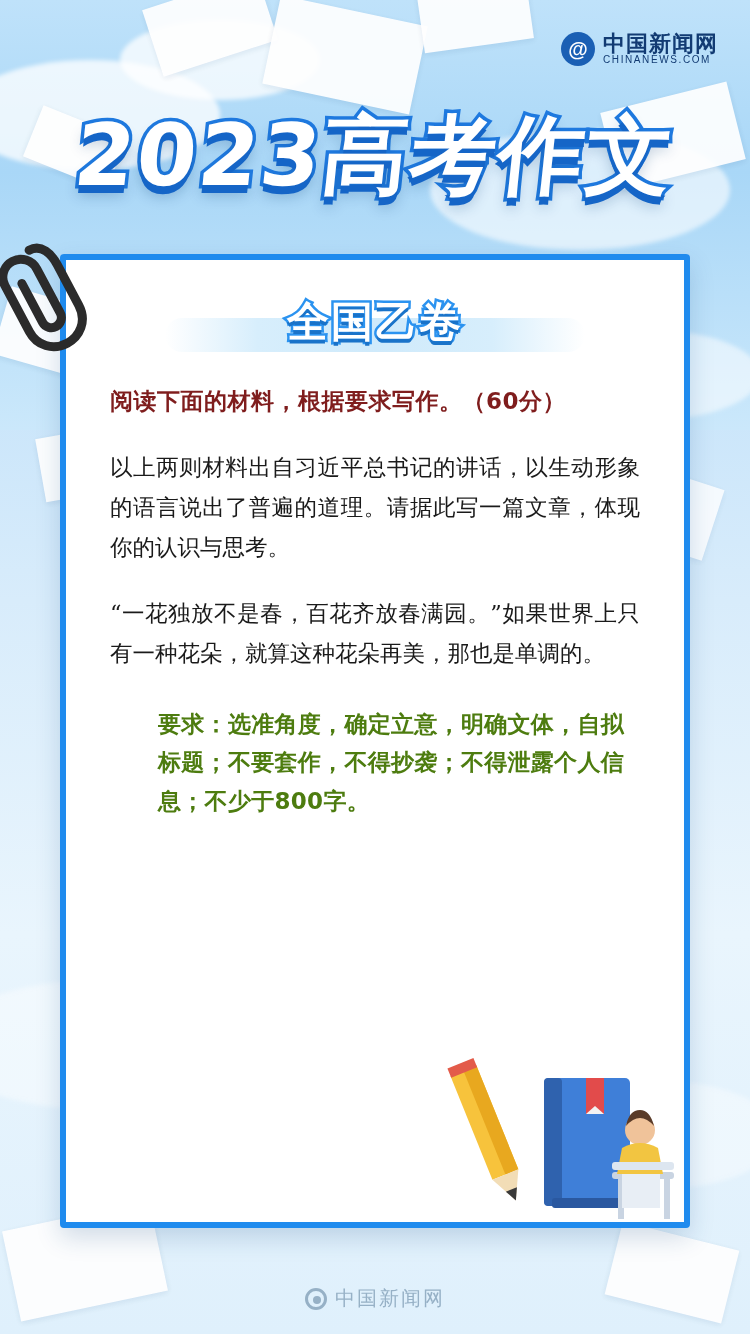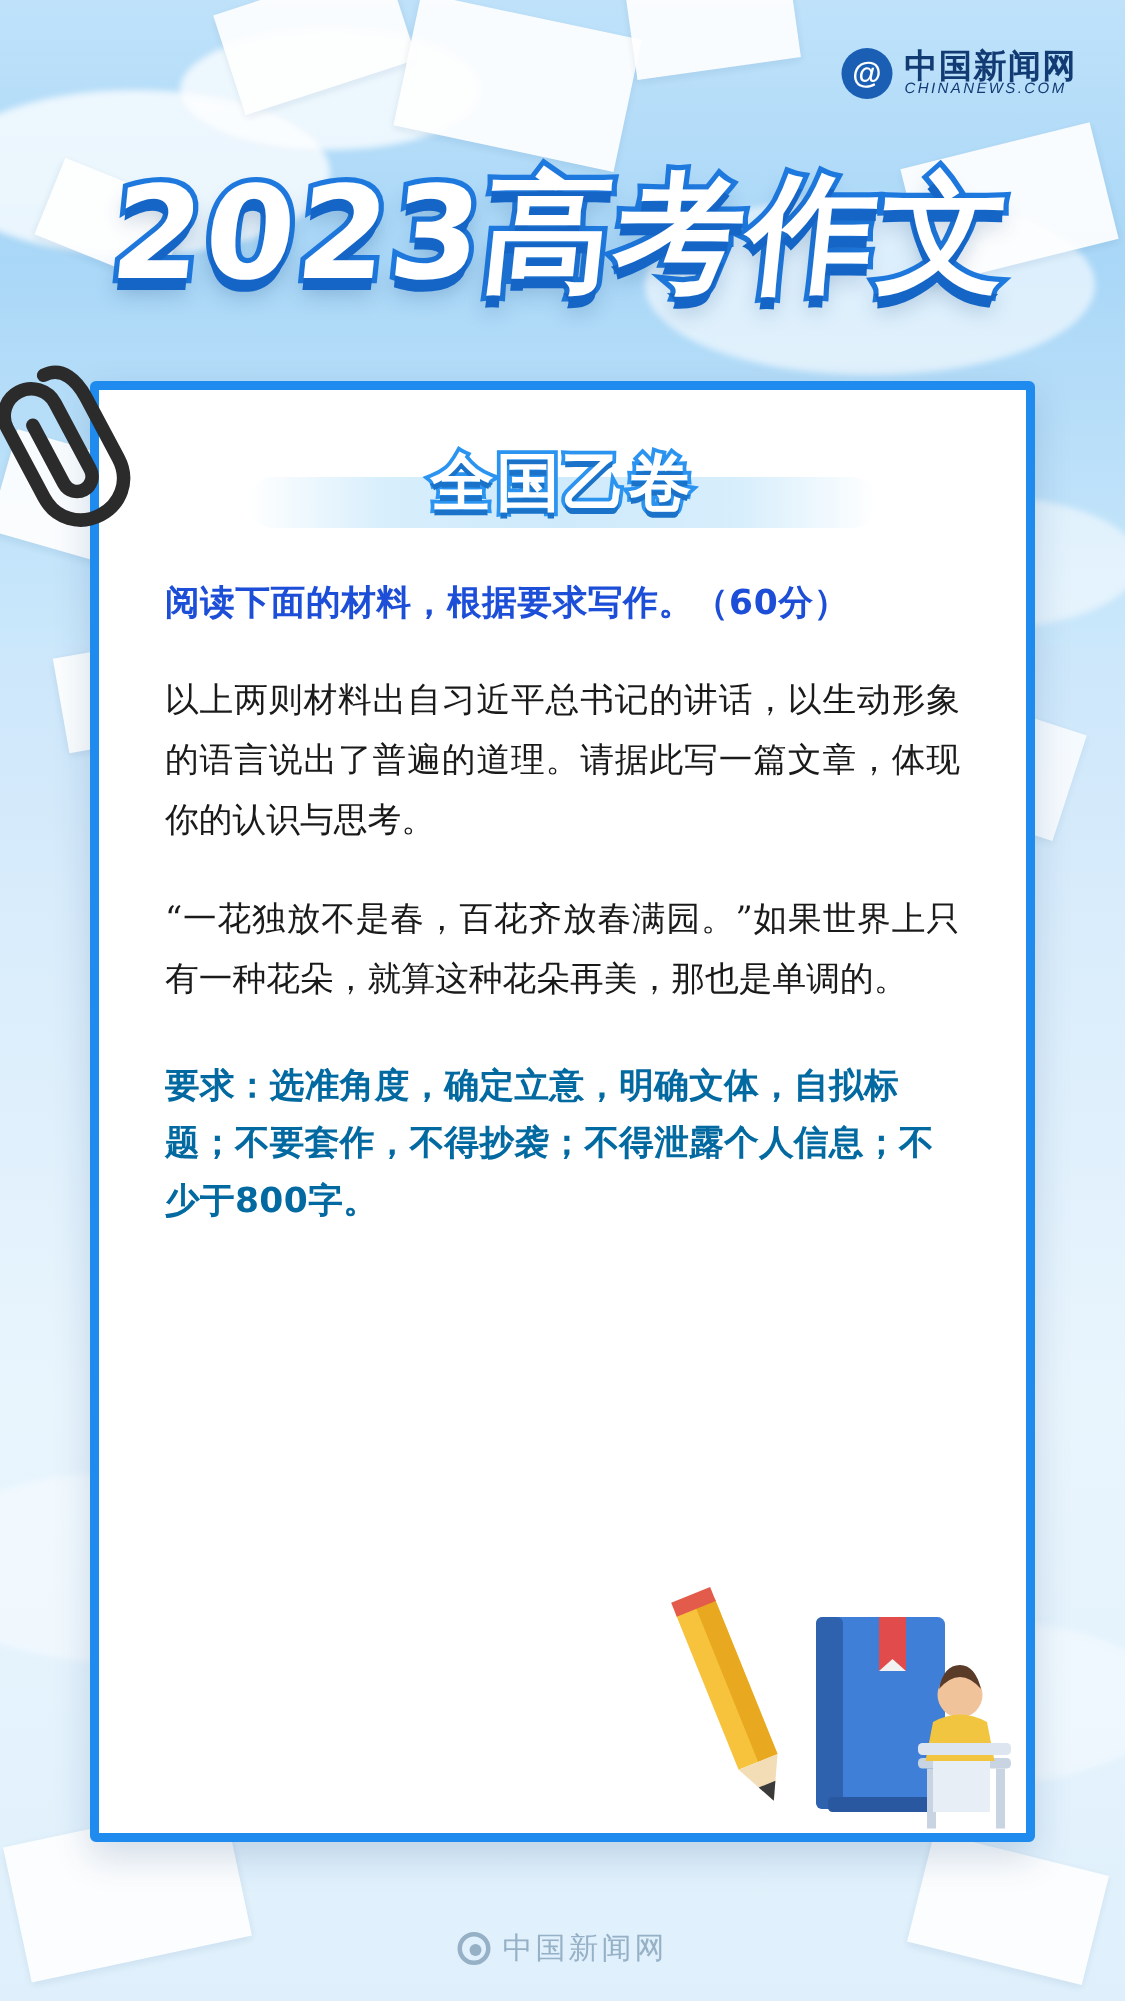--- a/index.html
+++ b/index.html
@@ -54,21 +54,21 @@
     padding: 4px 6px;
   }
   .logo-mark {
     width: 34px; height: 34px; border-radius: 50%;
     background: #1a5fb4;
     color: #fff; font-size: 20px; font-weight: bold;
     display: flex; align-items: center; justify-content: center;
   }
   .logo-text { display: flex; flex-direction: column; line-height: 1.05; }
   .logo-cn { font-size: 22px; font-weight: bold; color: #123b73; letter-spacing: 1px; }
-  .logo-en { font-size: 10px; color: #123b73; letter-spacing: 1.6px; font-style: italic; }
+  .logo-en { font-size: 10px; color: #123b73; letter-spacing: 1.6px; }
 
   
   .headline-wrap {
     position: absolute; left: 0; top: 98px; width: 750px; text-align: center;
   }
   .headline {
     display: inline-block;
     font-family: "DejaVu Sans", sans-serif;
     font-size: 86px;
     font-weight: 900;
@@ -112,34 +112,35 @@
     -webkit-text-stroke: 5px #2b93f0;
     paint-order: stroke fill;
     text-shadow: 0 4px 0 #1a73c9;
   }
 
   .body {
     padding: 36px 44px 0 44px;
   }
   .lead {
     font-family: "DejaVu Sans", sans-serif;
-    font-size: 23px; font-weight: 700; color: #1d4ed8;
+    font-size: 23px; font-weight: 700; color: #7f1d1d;
     letter-spacing: .5px;
     margin-bottom: 30px;
   }
   .para {
     font-family: "DejaVu Serif", "Liberation Serif", serif;
     font-size: 22.5px; line-height: 1.78; color: #1a1a1a;
     margin-bottom: 26px; text-align: justify;
   }
   .requirement {
     font-family: "DejaVu Sans", sans-serif;
-    font-size: 23px; font-weight: 700; color: #0369a1;
+    font-size: 23px; font-weight: 700; color: #4d7c0f;
     line-height: 1.66; letter-spacing: .3px;
     margin-top: 32px;
+    margin-left: 48px;
   }
 
   
   .illus { position: absolute; right: 8px; bottom: -4px; width: 240px; height: 200px; }
 
   
   .footer {
     position: absolute; left: 0; bottom: 22px; width: 750px;
     display: flex; align-items: center; justify-content: center; gap: 8px;
     opacity: .85;

